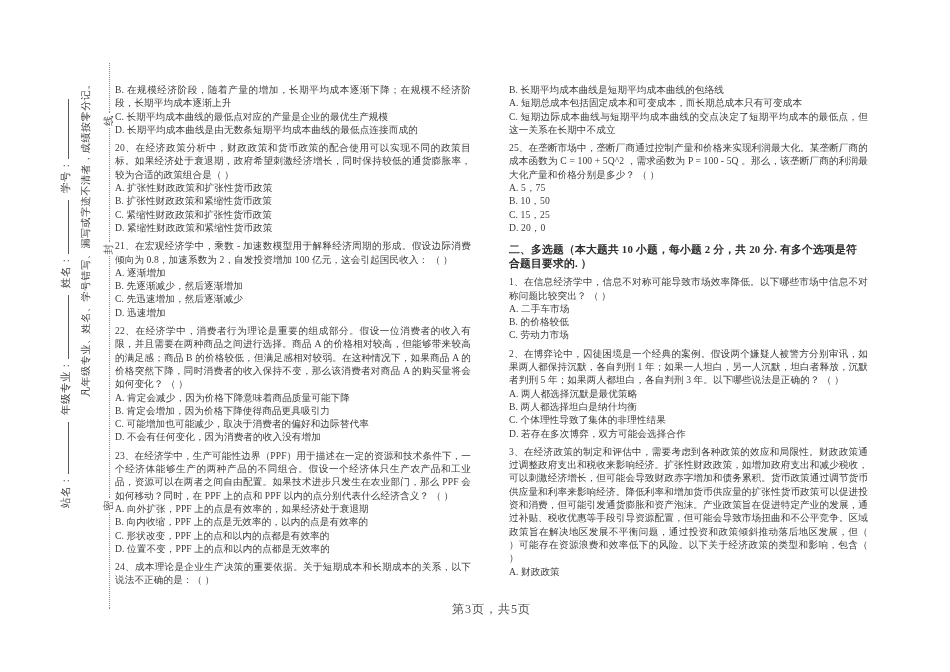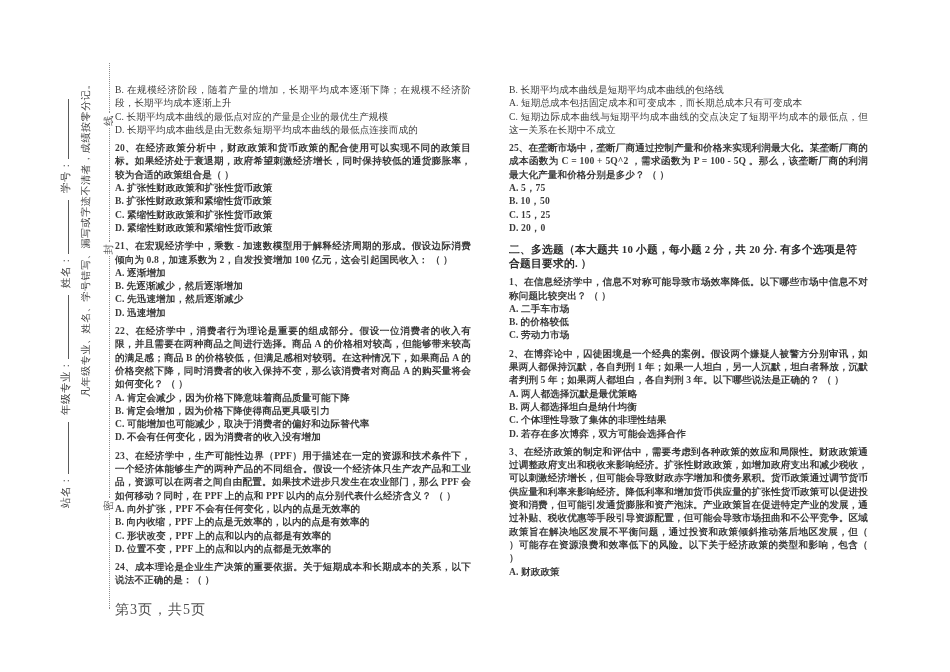--- a/index.html
+++ b/index.html
@@ -29,31 +29,31 @@
 
   
   .col{
     position:absolute;top:83px;
     font-size:9.6px;line-height:13.3px;color:#3b3b3b;
     text-align:justify;letter-spacing:0.1px;
   }
   .col-left{left:115px;width:356px;}
   .col-right{left:509px;width:359px;}
   .qblock{margin:0;}
-  .qblock + .qblock{margin-top:5px;font-weight:bold;}
+  .qblock + .qblock{margin-top:5px;}
   .qblock p{margin:0;padding:0;}
   .section-header{
     font-weight:bold;font-size:10.8px;line-height:14px;color:#2d2d2d;
     margin-top:8px !important;margin-bottom:2px;letter-spacing:0.2px;text-align:left;
   }
 
   
   .page-footer{
     position:absolute;left:115px;width:753px;top:601px;
-    text-align:left;font-size:14px;color:#4f4f4f;letter-spacing:1px;
+    text-align:center;font-size:12px;color:#4f4f4f;letter-spacing:1px;
   }
 </style>
 </head>
 <body>
 
 <div class="page">
 
   <aside>
     <div class="vline fields-line"><span>站名：</span><span class="blank" style="width: 52px;"></span><span>年级专业：</span><span class="blank" style="width: 64px;"></span><span>姓名：</span><span class="blank" style="width: 54px;"></span><span>学号：</span><span class="blank" style="width: 60px;"></span></div>
     <div class="vline warning-line">凡年级专业、姓名、学号错写、漏写或字迹不清者，成绩按零分记。</div>
@@ -91,21 +91,21 @@
         </div>
         <div class="qblock">
           <p>22、在经济学中，消费者行为理论是重要的组成部分。假设一位消费者的收入有限，并且需要在两种商品之间进行选择。商品 A 的价格相对较高，但能够带来较高的满足感；商品 B 的价格较低，但满足感相对较弱。在这种情况下，如果商品 A 的价格突然下降，同时消费者的收入保持不变，那么该消费者对商品 A 的购买量将会如何变化？ （ ）</p>
           <p>A. 肯定会减少，因为价格下降意味着商品质量可能下降</p>
           <p>B. 肯定会增加，因为价格下降使得商品更具吸引力</p>
           <p>C. 可能增加也可能减少，取决于消费者的偏好和边际替代率</p>
           <p>D. 不会有任何变化，因为消费者的收入没有增加</p>
         </div>
         <div class="qblock">
           <p>23、在经济学中，生产可能性边界（PPF）用于描述在一定的资源和技术条件下，一个经济体能够生产的两种产品的不同组合。假设一个经济体只生产农产品和工业品，资源可以在两者之间自由配置。如果技术进步只发生在农业部门，那么 PPF 会如何移动？同时，在 PPF 上的点和 PPF 以内的点分别代表什么经济含义？ （ ）</p>
-          <p>A. 向外扩张，PPF 不会有任何变化，以内的点是无效率的</p>
+          <p>A. 向外扩张，PPF 上的点是有效率的，如果经济处于衰退期</p>
           <p>B. 向内收缩，PPF 上的点是无效率的，以内的点是有效率的</p>
           <p>C. 形状改变，PPF 上的点和以内的点都是有效率的</p>
           <p>D. 位置不变，PPF 上的点和以内的点都是无效率的</p>
         </div>
         <div class="qblock">
           <p>24、成本理论是企业生产决策的重要依据。关于短期成本和长期成本的关系，以下说法不正确的是：（ ）</p>
         </div>
       </section>
     <section class="col col-right">
         <div class="qblock">

